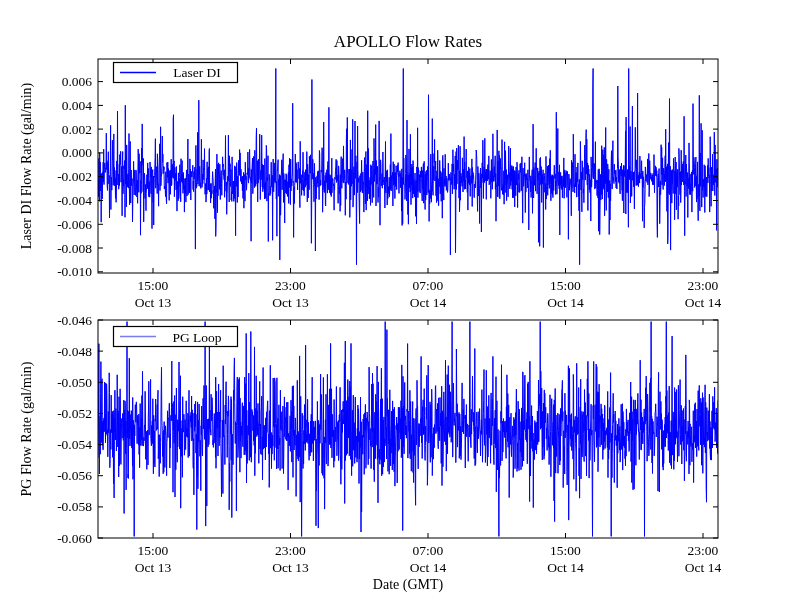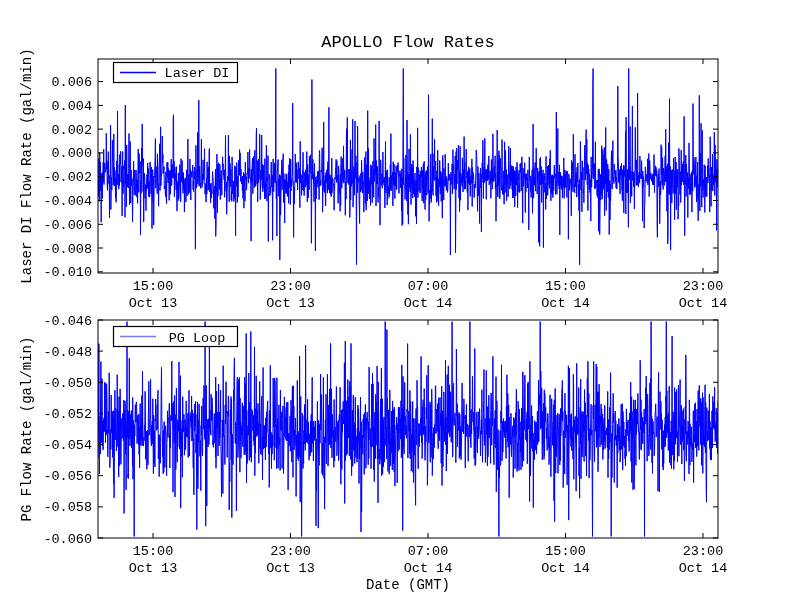--- a/index.html
+++ b/index.html
@@ -1,17 +1,17 @@
 <!DOCTYPE html>
 <html><head>
 <meta charset="utf-8">
 <style>
   html,body{margin:0;padding:0;background:#fff;}
   .figure{position:relative;width:800px;height:600px;background:#ffffff;
-          font-family:Liberation Mono, monospace;overflow:hidden;}
+          font-family:Liberation Serif, serif;overflow:hidden;}
   svg{position:absolute;left:0;top:0;display:block;}
   .frame{fill:none;stroke:#000000;stroke-width:1;}
   .series-path{fill:none;stroke-width:1;stroke-linejoin:bevel;}
   .tick{stroke:#000000;stroke-width:1;}
   text{fill:#000000;}
   .title{font-size:17px;}
   .tick-label{font-size:13.5px;}
   .axis-label{font-size:14px;}
   .legend-label{font-size:13.5px;}
   .legend-box{fill:#ffffff;stroke:#000000;stroke-width:1.2;}

